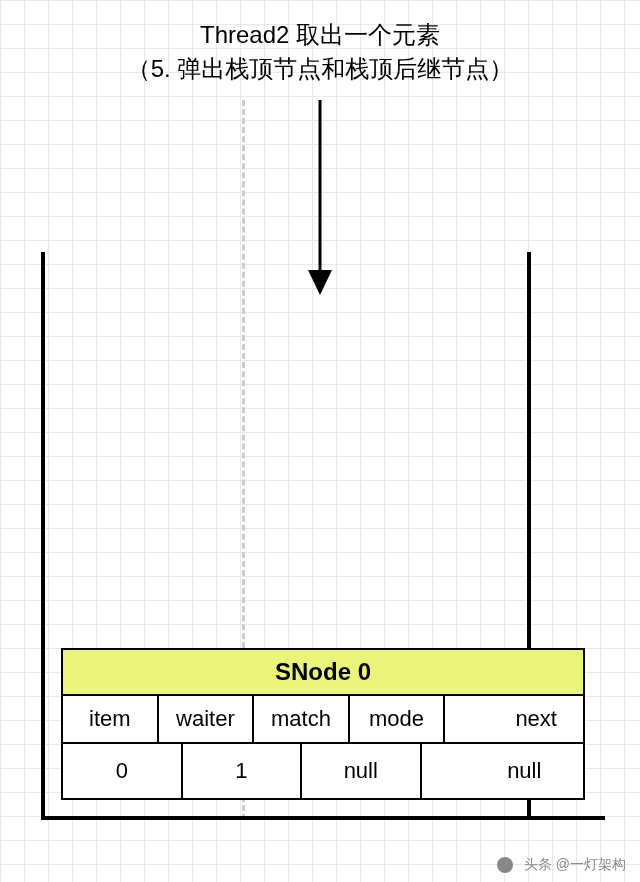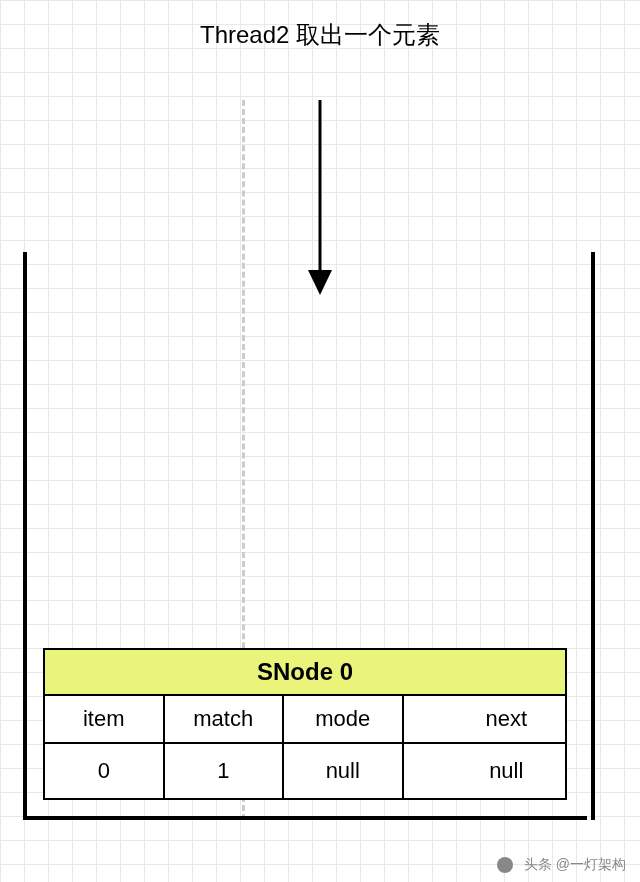--- a/index.html
+++ b/index.html
@@ -45,22 +45,22 @@
       position: absolute;
       top: 100px;
       left: 242px;
       width: 0;
       height: 720px;
       border-left: 3px dashed #cccccc;
     }
     .container-u {
       position: absolute;
       top: 252px;
-      left: 23px;
-      width: 572px;
+      left: 41px;
+      width: 490px;
       height: 568px;
     }
     .u-left {
       position: absolute;
       top: 0;
       left: 0;
       width: 4px;
       height: 568px;
       background: #000;
     }
@@ -134,40 +134,42 @@
       background: #888;
       border-radius: 50%;
       display: inline-block;
     }
   </style>
 </head>
 <body>
 
 <div class="title">
   <span class="title-line1">Thread2 取出一个元素</span>
+  <span class="title-line2">（5. 弹出栈顶节点和栈顶后继节点）</span>
 </div>
 
 <div class="vertical-dashed"></div>
 
 <div class="arrow">
   <svg width="44" height="200">
     <line x1="22" y1="0" x2="22" y2="175" stroke="#000" stroke-width="3"></line>
     <polygon points="22,195 10,170 34,170" fill="#000"></polygon>
   </svg>
 </div>
 
 <div class="container-u">
   <div class="u-left"></div>
   <div class="u-right"></div>
   <div class="u-bottom"></div>
 
   <div class="snode-table">
     <div class="snode-header">SNode 0</div>
     <div class="snode-row snode-labels">
       <div class="snode-cell-header">item</div>
+      <div class="snode-cell-header">waiter</div>
       <div class="snode-cell-header">match</div>
       <div class="snode-cell-header">mode</div>
       <div class="snode-cell-header">next</div>
     </div>
     <div class="snode-row snode-values">
       <div class="snode-cell-header">0</div>
       <div class="snode-cell-header">1</div>
       <div class="snode-cell-header">null</div>
       <div class="snode-cell-header">null</div>
     </div>

